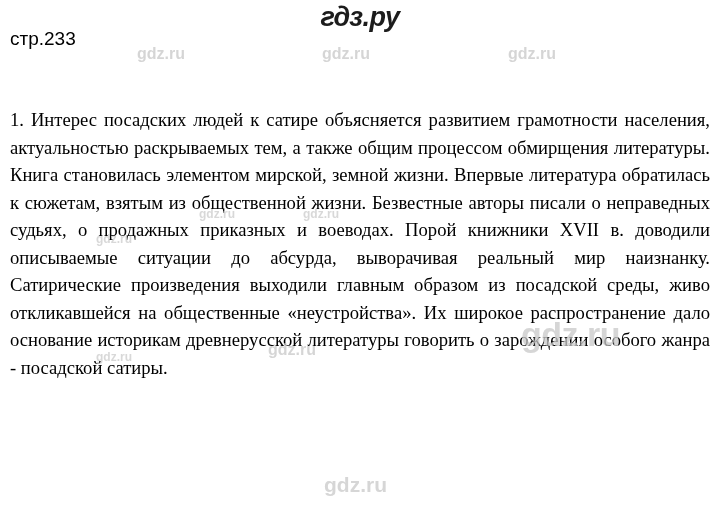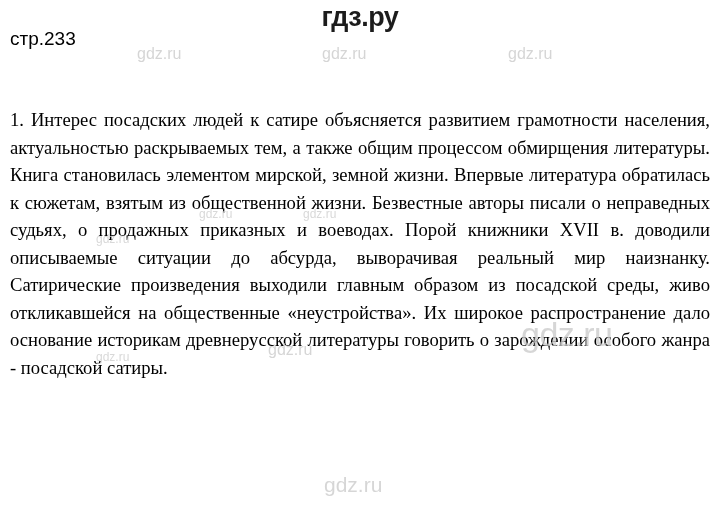--- a/index.html
+++ b/index.html
@@ -26,20 +26,21 @@
     position: absolute;
     top: 2px;
     left: 0;
     width: 720px;
     text-align: center;
     font-family: "Liberation Sans", sans-serif;
     font-size: 27px;
     font-weight: bold;
     color: #1c1c1c;
     letter-spacing: -0.5px;
+    font-style: italic;
   }
 
   
   .page-num {
     position: absolute;
     top: 28px;
     left: 10px;
     font-family: Liberation Sans, sans-serif;
     font-size: 19px;
     color: #000;
@@ -61,21 +62,21 @@
     color: #000;
   }
   .para + .para {
     margin-top: 8px;
   }
 
   
   .wm {
     position: absolute;
     font-family: "Liberation Sans", sans-serif;
-    font-weight: normal;
+    font-weight: bold;
     color: #cfcfcf;
     opacity: 0.75;
     pointer-events: none;
     user-select: none;
     white-space: nowrap;
   }
   .wm-sm { font-size: 16px; color: #c8c8c8; }
   .wm-xs { font-size: 12px; color: #cccccc; }
   .wm-lg { font-size: 34px; color: #c9c9c9; letter-spacing: -0.5px; }
   .wm-bottom { font-size: 21px; color: #c9c9c9; }

